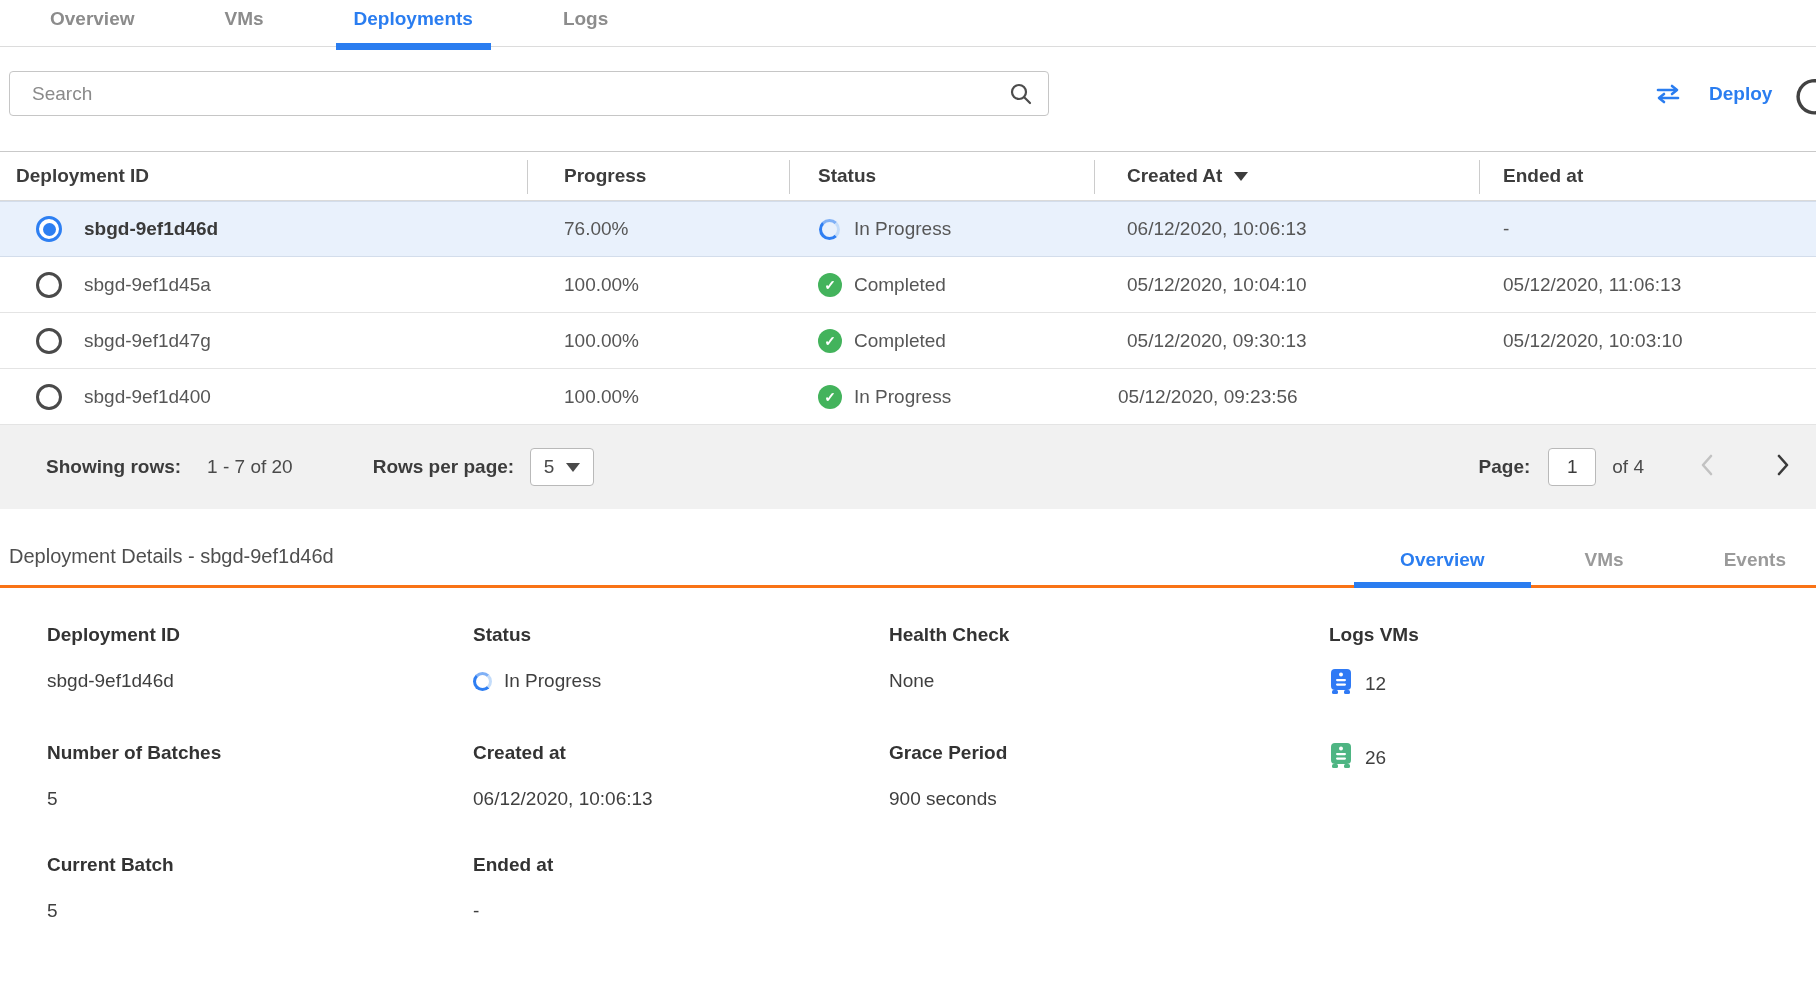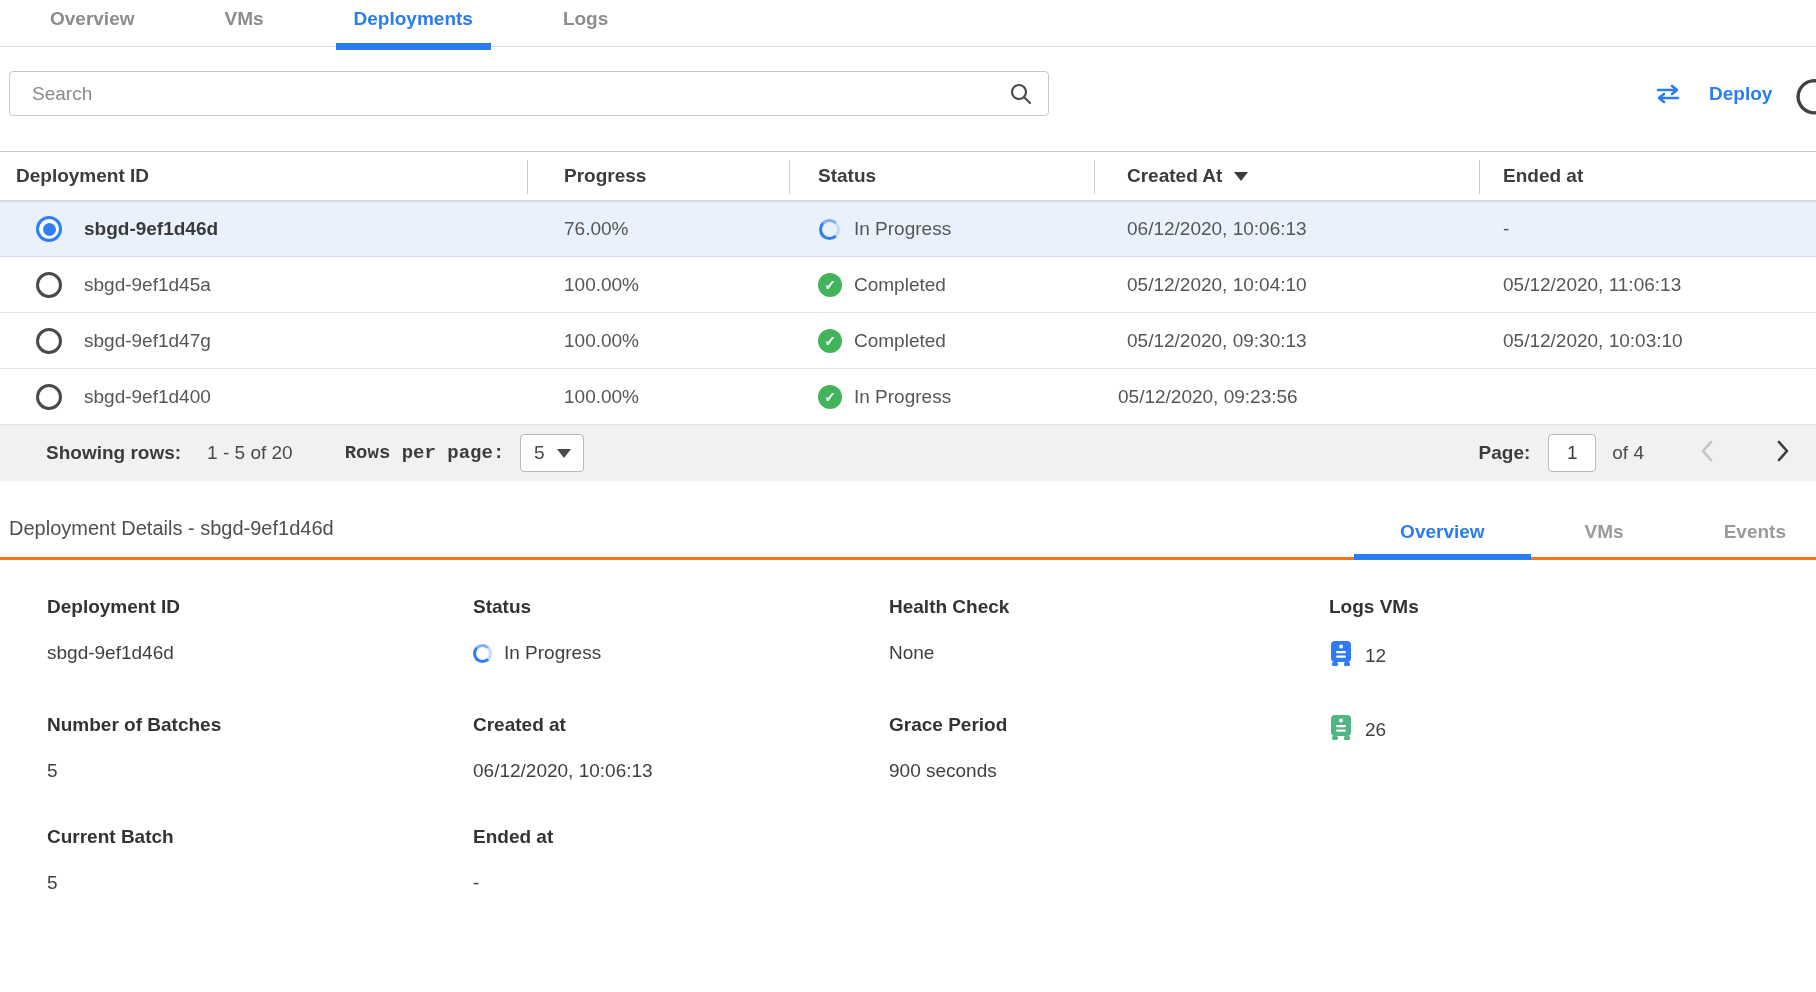--- a/index.html
+++ b/index.html
@@ -59,25 +59,25 @@
     display:flex; align-items:center; justify-content:center; color:#fff;
     font-size:14px; font-weight:700; }
   .status-icon[data-status="completed"] { background:#43b35c; }
   .status-icon[data-status="completed"]::after { content:"\2713"; }
   .status-icon[data-status="failed"] { background:#e53935; }
   .status-icon[data-status="failed"]::after { content:"\2715"; }
   .status-icon[data-status="in-progress"] { width:21px; height:21px; margin:0 2px 0 1px;
     border:3px solid #2e7ef2; border-right-color:#c3dcfa; border-top-color:#7fb0f6; background:transparent; }
 
   
-  .tfoot { height:56px; background:#f1f1f1; display:flex; align-items:center; font-size:19px; }
+  .tfoot { height:84px; background:#f1f1f1; display:flex; align-items:center; font-size:19px; }
   .tfoot .bold { font-weight:700; color:#3c3c3c; }
   .showing-label { margin-left:46px; }
   .showing-value { margin-left:26px; color:#4a4a4a; }
-  .rpp-label { margin-left:52px;font-family:Liberation Mono, monospace; }
+  .rpp-label { margin-left:80px; }
   .rpp-select { margin-left:16px; width:64px; height:38px; background:#fff; border:1px solid #b9b9b9;
     border-radius:4px; display:flex; align-items:center; justify-content:center; gap:12px; cursor:pointer; }
   .caret-down { width:0; height:0; border-left:7px solid transparent; border-right:7px solid transparent;
     border-top:9px solid #4a4a4a; }
   .tfoot .spacer { flex:1; }
   .page-label { }
   .page-input { margin-left:18px; width:48px; height:38px; border:1px solid #b9b9b9; border-radius:4px;
     text-align:center; font-family:"Liberation Sans", sans-serif; font-size:19px; color:#3c3c3c; outline:none; }
   .page-total { margin-left:16px; }
   .pg-prev { margin-left:56px; cursor:default; }
@@ -214,21 +214,21 @@
     <div class="cell-status">
       <span class="status-icon" data-status="completed"></span>
       <span>In Progress</span>
     </div>
     <div class="cell-ended">05/12/2020, 09:23:56</div>
   </div>
 
 
   <div class="tfoot">
     <span class="bold showing-label">Showing rows:</span>
-    <span class="showing-value">1 - 5 of 20</span>
+    <span class="showing-value">1 - 7 of 20</span>
     <span class="bold rpp-label">Rows per page:</span>
     <div class="rpp-select">
       <span>5</span>
       <span class="caret-down"></span>
     </div>
     <div class="spacer"></div>
     <span class="bold page-label">Page:</span>
     <input class="page-input" value="1" style="">
     <span class="page-total">of 4</span>
     <span class="pg-prev">

